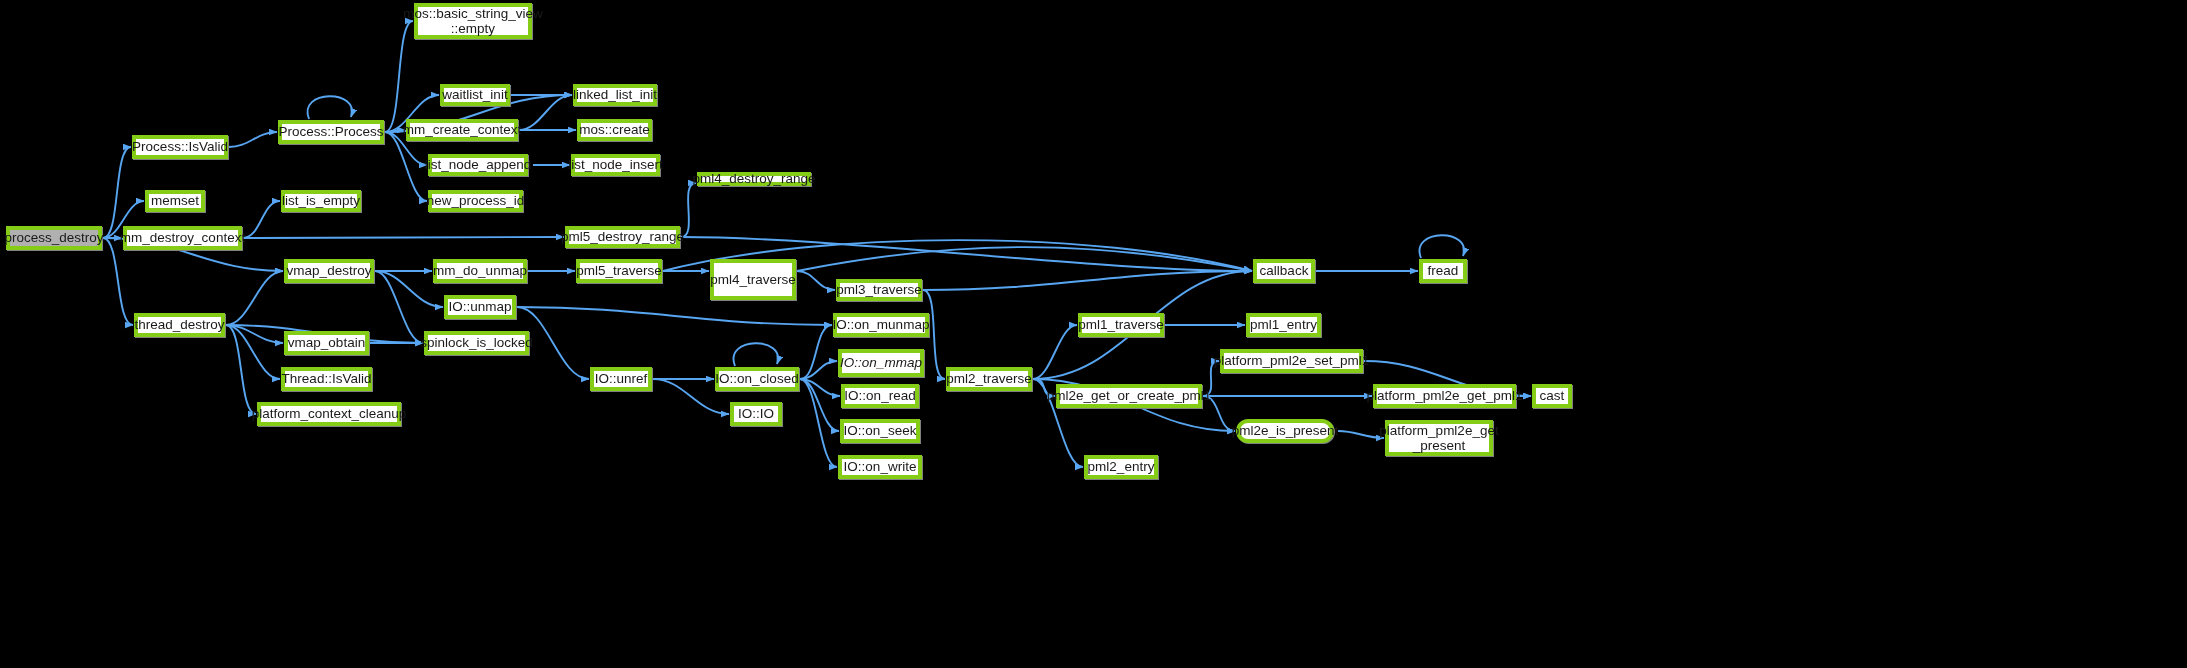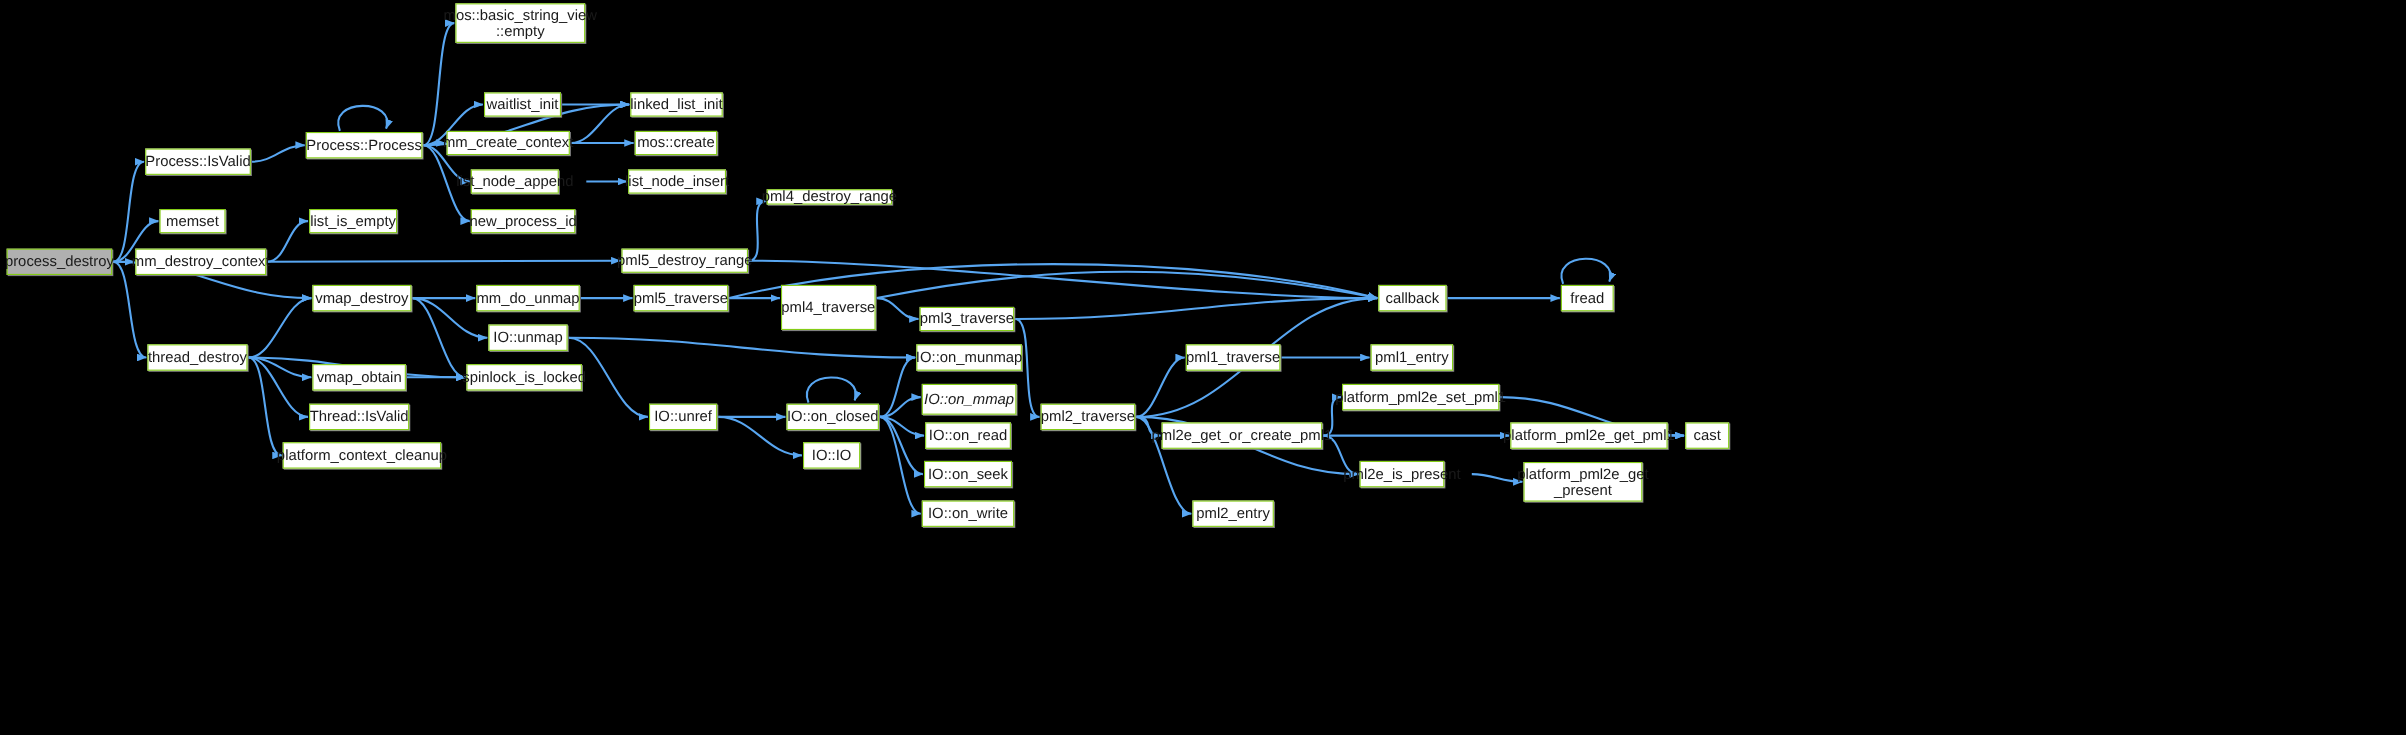--- a/index.html
+++ b/index.html
@@ -1,19 +1,19 @@
 <!DOCTYPE html>
 <html><head>
 <meta charset="utf-8">
 <style>
   html,body{margin:0;padding:0;background:#000;}
   #stage{position:relative;width:2187px;height:668px;background:#000;overflow:hidden;
          font-family:"Liberation Sans",sans-serif;}
   #edges{position:absolute;left:0;top:0;width:2187px;height:668px;}
-  .node{position:absolute;box-sizing:border-box;background:#ffffff;border:1px solid #84cc16;
+  .node{position:absolute;box-sizing:border-box;background:#ffffff;border:4px solid #84cc16;
         box-shadow:1px 1px 0 0 #808080;display:flex;align-items:center;justify-content:center;
         color:#1a1a1a;font-size:13.5px;line-height:1.12;text-align:center;white-space:pre;}
   .node.root{background:#b0b0b0;}
 </style>
 </head>
 <body>
 
 <div id="stage">
   <svg id="edges" xmlns="http://www.w3.org/2000/svg">
     <defs>
@@ -94,21 +94,21 @@
       <div class="node" style="left: 278px; top: 120px; width: 106px; height: 24px;">Process::Process</div>
       <div class="node" style="left: 281px; top: 190px; width: 80px; height: 22px;">list_is_empty</div>
       <div class="node" style="left: 284px; top: 259px; width: 90px; height: 24px;">vmap_destroy</div>
       <div class="node" style="left: 284px; top: 331px; width: 85px; height: 24px;">vmap_obtain</div>
       <div class="node" style="left: 281px; top: 367px; width: 91px; height: 24px;">Thread::IsValid</div>
       <div class="node" style="left: 257px; top: 402px; width: 144px; height: 24px;">platform_context_cleanup</div>
       <div class="node" style="left: 414px; top: 3px; width: 118px; height: 36px;">mos::basic_string_view
 ::empty</div>
       <div class="node" style="left: 440px; top: 84px; width: 70px; height: 22px;">waitlist_init</div>
       <div class="node" style="left: 406px; top: 119px; width: 112px; height: 22px;">mm_create_context</div>
-      <div class="node" style="left: 428px; top: 154px; width: 80px; height: 22px; text-align: right;">list_node_append</div>
+      <div class="node" style="left: 428px; top: 154px; width: 100px; height: 22px; text-align: right;">list_node_append</div>
       <div class="node" style="left: 428px; top: 190px; width: 95px; height: 22px;">new_process_id</div>
       <div class="node" style="left: 433px; top: 259px; width: 94px; height: 24px;">mm_do_unmap</div>
       <div class="node" style="left: 444px; top: 295px; width: 72px; height: 24px;">IO::unmap</div>
       <div class="node" style="left: 424px; top: 331px; width: 105px; height: 24px;">spinlock_is_locked</div>
       <div class="node" style="left: 573px; top: 84px; width: 84px; height: 22px;">linked_list_init</div>
       <div class="node" style="left: 577px; top: 119px; width: 75px; height: 22px;">mos::create</div>
       <div class="node" style="left: 571px; top: 154px; width: 89px; height: 22px;">list_node_insert</div>
       <div class="node" style="left: 565px; top: 226px; width: 115px; height: 22px;">pml5_destroy_range</div>
       <div class="node" style="left: 576px; top: 259px; width: 86px; height: 24px;">pml5_traverse</div>
       <div class="node" style="left: 590px; top: 367px; width: 62px; height: 24px;">IO::unref</div>
@@ -121,21 +121,21 @@
       <div class="node" style="left: 838px; top: 349px; width: 86px; height: 28px; font-style: italic;">IO::on_mmap</div>
       <div class="node" style="left: 841px; top: 384px; width: 78px; height: 24px;">IO::on_read</div>
       <div class="node" style="left: 840px; top: 419px; width: 80px; height: 24px;">IO::on_seek</div>
       <div class="node" style="left: 838px; top: 455px; width: 84px; height: 24px;">IO::on_write</div>
       <div class="node" style="left: 946px; top: 367px; width: 86px; height: 24px;">pml2_traverse</div>
       <div class="node" style="left: 1084px; top: 455px; width: 74px; height: 24px;">pml2_entry</div>
       <div class="node" style="left: 1078px; top: 313px; width: 86px; height: 24px;">pml1_traverse</div>
       <div class="node" style="left: 1056px; top: 384px; width: 146px; height: 24px;">pml2e_get_or_create_pml1</div>
       <div class="node" style="left: 1246px; top: 313px; width: 75px; height: 24px;">pml1_entry</div>
       <div class="node" style="left: 1220px; top: 349px; width: 143px; height: 24px;">platform_pml2e_set_pml1</div>
-      <div class="node" style="left: 1236px; top: 419px; width: 77px; height: 24px;">pml2e_is_present</div>
+      <div class="node" style="left: 1236px; top: 419px; width: 98px; height: 24px; border-radius: 12px;">pml2e_is_present</div>
       <div class="node" style="left: 1373px; top: 384px; width: 143px; height: 24px;">platform_pml2e_get_pml1</div>
       <div class="node" style="left: 1385px; top: 420px; width: 108px; height: 36px;">platform_pml2e_get
 _present</div>
       <div class="node" style="left: 1253px; top: 259px; width: 62px; height: 24px;">callback</div>
       <div class="node" style="left: 1419px; top: 259px; width: 48px; height: 24px;">fread</div>
       <div class="node" style="left: 1532px; top: 384px; width: 40px; height: 24px;">cast</div>
     </div>
 </div>
 
 </body></html>

